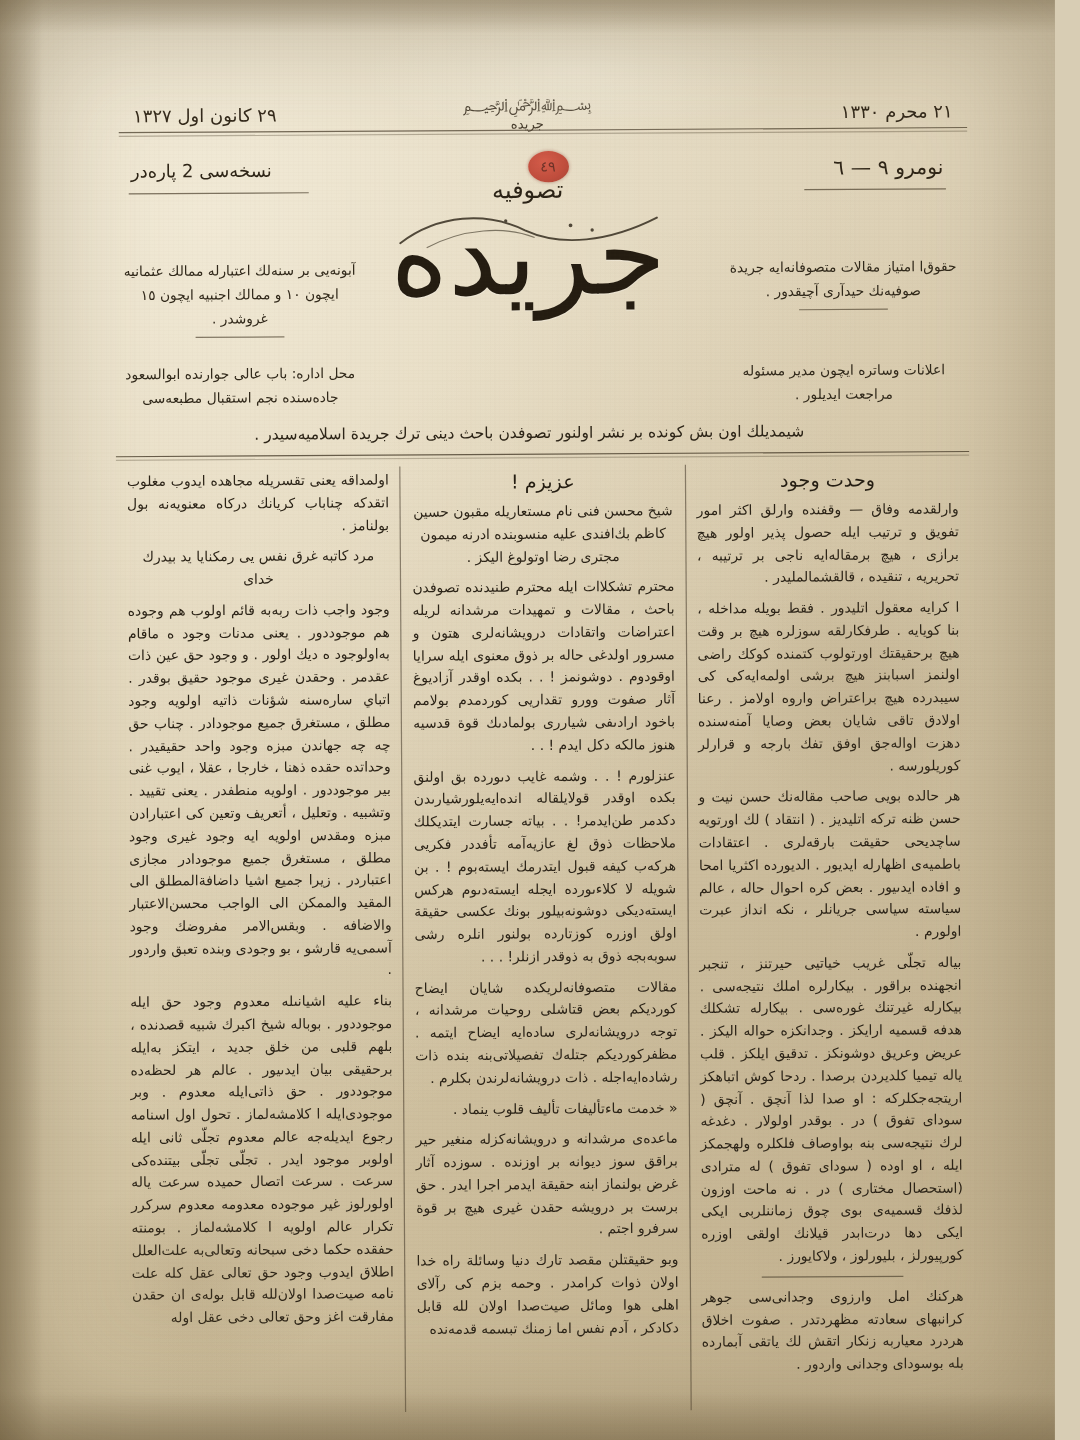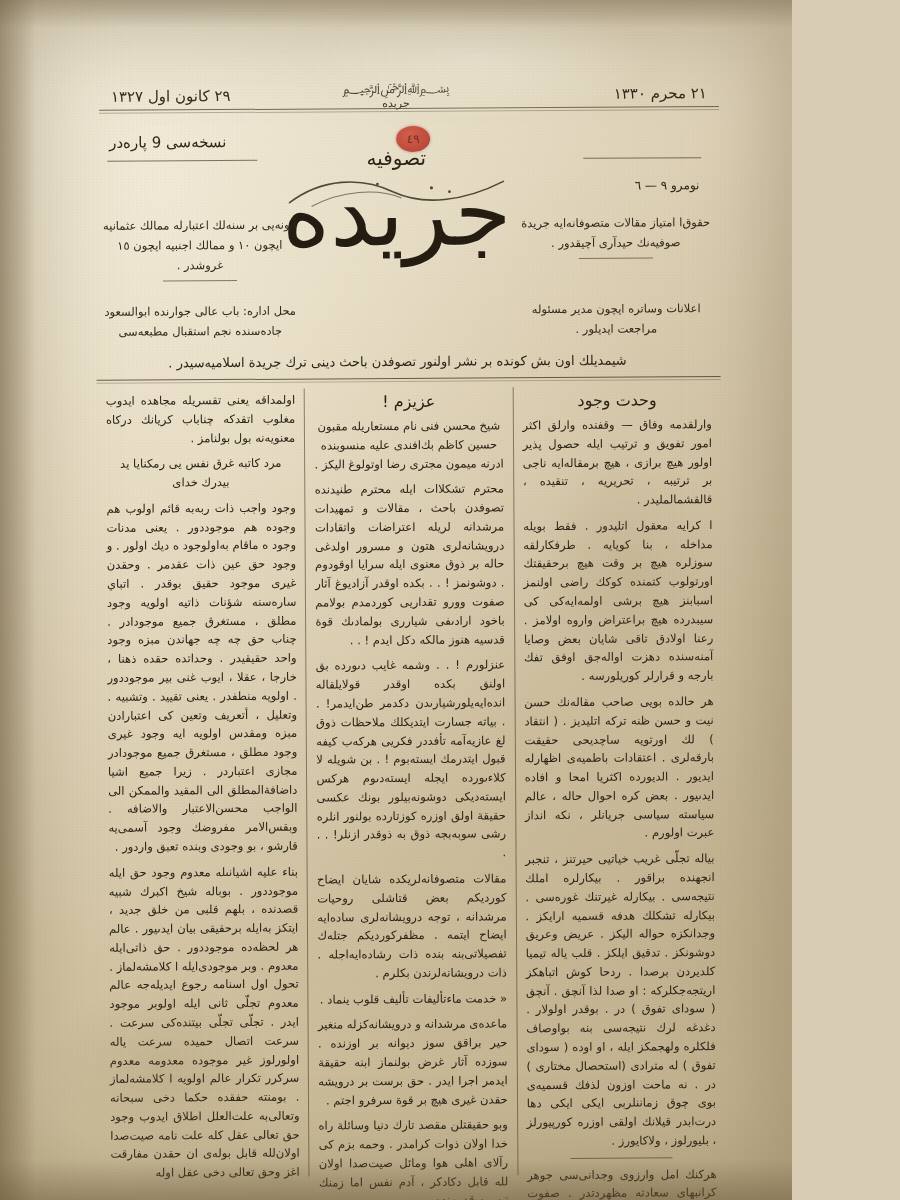--- a/index.html
+++ b/index.html
@@ -9,21 +9,21 @@
   body {
     width: 900px;
     height: 1200px;
     background: #d8cdb4;
     font-family: "DejaVu Sans", sans-serif;
     overflow: hidden;
   }
   
   #page {
     position: relative;
-    width: 792px;
+    width: 879px;
     height: 1200px;
     background:
       radial-gradient(ellipse at 20% 15%, rgba(255,250,235,0.55) 0%, rgba(255,250,235,0) 55%),
       radial-gradient(ellipse at 85% 80%, rgba(160,140,105,0.30) 0%, rgba(160,140,105,0) 60%),
       linear-gradient(170deg, #e3d9c2 0%, #dccfb2 35%, #d4c6a6 70%, #cdbd9a 100%);
     box-sizing: border-box;
   }
   #grain {
     position: absolute;
     inset: 0;
@@ -90,24 +90,23 @@
     font-size: 14px;
     display: block;
   }
 
   
   .issue-line {
     position: absolute;
     top: 104px;
     right: 60px;
     direction: rtl;
-    font-size: 12px;
+    font-size: 17px;
     color: #2e2517;
     letter-spacing: 2px;
-    margin-top: 48px;
   }
   .issue-rule {
     position: absolute;
     top: 131px;
     right: 58px;
     width: 118px;
     height: 1px;
     background: #4a3f2c;
     opacity: .7;
   }
@@ -306,21 +305,21 @@
     <div class="tiny-center-mark">
       <span class="glyph">﷽</span>
       <span>جريده</span>
     </div>
 
     <div class="top-rule"></div>
     <div class="top-rule second"></div>
 
     <div class="issue-line">نومرو ٩ — ٦</div>
     <div class="issue-rule"></div>
-    <div class="price-line">نسخه‌سى 9 پاره‌در</div>
+    <div class="price-line">نسخه‌سى 2 پاره‌در</div>
     <div class="price-rule"></div>
 
     <div class="stamp">٤٩</div>
 
     <div class="nameplate">
       <div class="np-small">تصوفيه</div>
       <svg class="np-flourish" viewBox="0 0 230 40">
         <path d="M8 30 C40 6, 80 4, 112 20 C142 34, 182 30, 222 10" fill="none" stroke="#2b2316" stroke-width="1.6" stroke-linecap="round"></path>
         <path d="M30 34 C60 18, 96 16, 120 26" fill="none" stroke="#2b2316" stroke-width="1" opacity=".7"></path>
         <circle cx="150" cy="16" r="1.6" fill="#2b2316"></circle>

